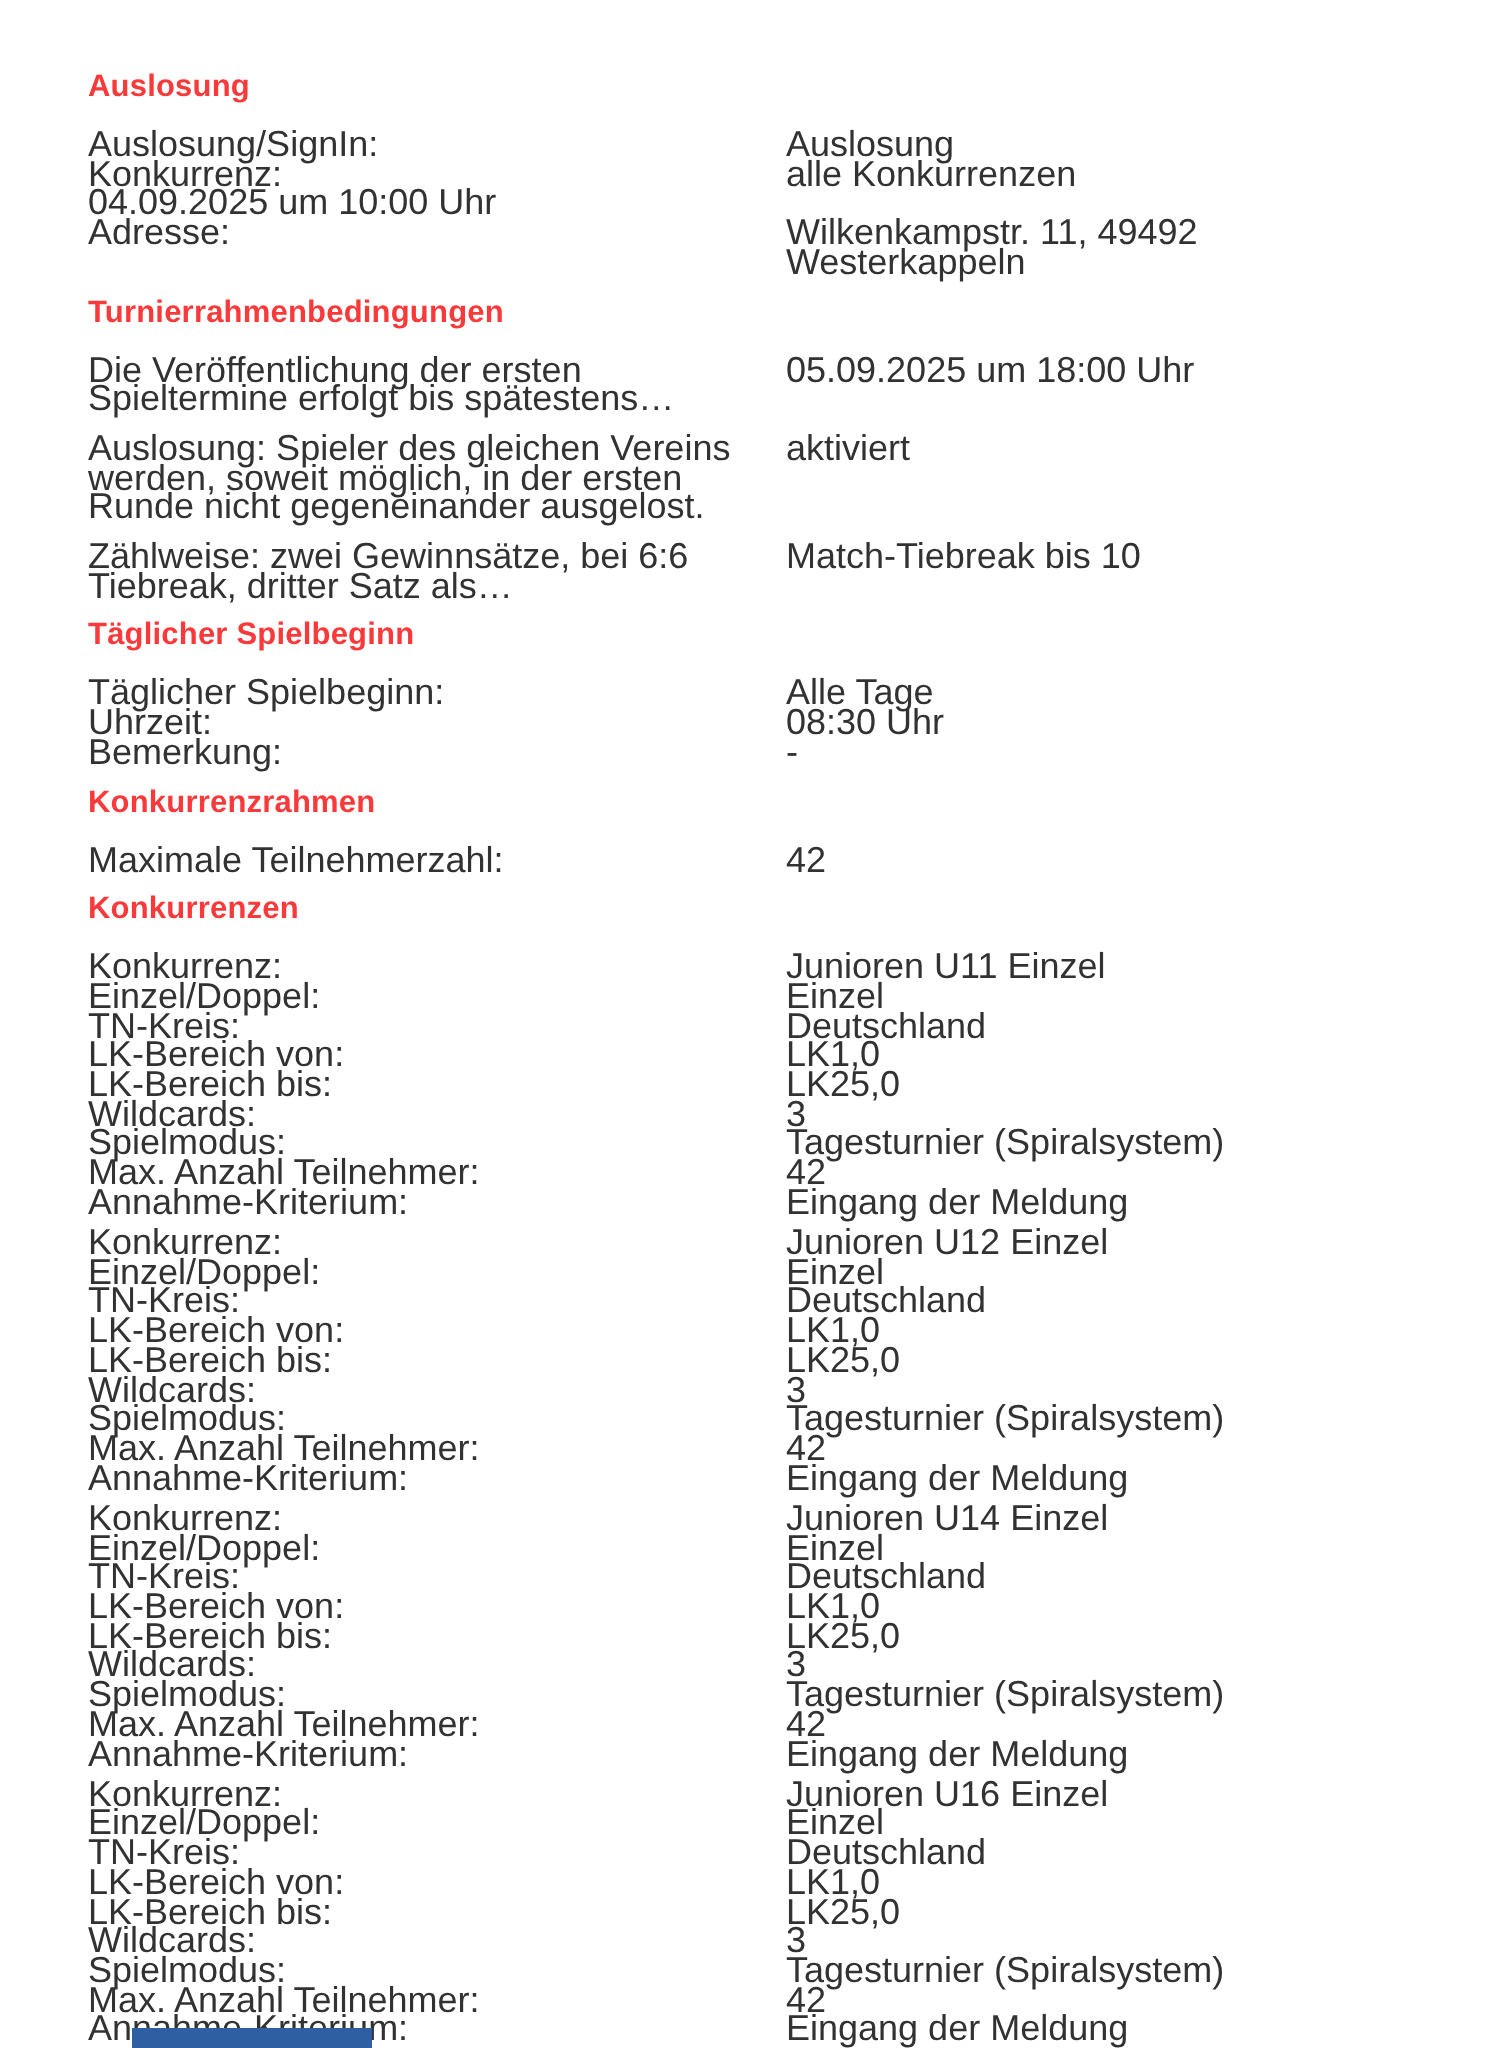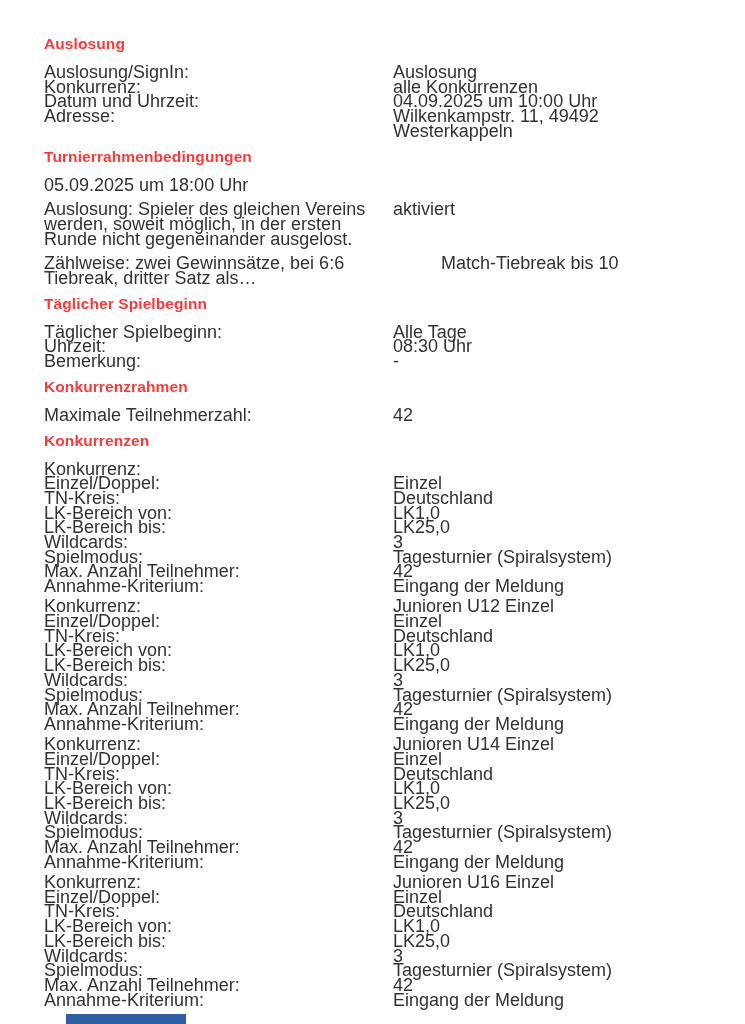--- a/index.html
+++ b/index.html
@@ -37,21 +37,20 @@
   }
   .row {
     display: flex;
     align-items: flex-start;
   }
   .rows.spaced .row {
     margin-bottom: 10px;
   }
   .rows.spaced .row:last-child {
     margin-bottom: 0;
-    gap: 48px;
   }
   .label {
     width: 349px;
     flex: 0 0 349px;
     padding-right: 8px;
     box-sizing: border-box;
   }
   .value {
     flex: 1 1 auto;
   }
@@ -79,33 +78,33 @@
       <div class="rows">
         <div class="row">
           <div class="label">Auslosung/SignIn:</div>
           <div class="value">Auslosung</div>
         </div>
         <div class="row">
           <div class="label">Konkurrenz:</div>
           <div class="value">alle Konkurrenzen</div>
         </div>
         <div class="row">
-          <div class="label">Datum und Uhrzeit:</div>
           <div class="value">04.09.2025 um 10:00 Uhr</div>
         </div>
         <div class="row">
           <div class="label">Adresse:</div>
           <div class="value">Wilkenkampstr. 11, 49492 Westerkappeln</div>
         </div>
       </div>
     </section>
     <section class="section">
       <h2 class="section-title">Turnierrahmenbedingungen</h2>
       <div class="rows spaced">
         <div class="row">
+          <div class="label">Die Veröffentlichung der ersten Spieltermine erfolgt bis spätestens…</div>
           <div class="value">05.09.2025 um 18:00 Uhr</div>
         </div>
         <div class="row">
           <div class="label">Auslosung: Spieler des gleichen Vereins werden, soweit möglich, in der ersten Runde nicht gegeneinander ausgelost.</div>
           <div class="value">aktiviert</div>
         </div>
         <div class="row">
           <div class="label">Zählweise: zwei Gewinnsätze, bei 6:6 Tiebreak, dritter Satz als…</div>
           <div class="value">Match-Tiebreak bis 10</div>
         </div>
@@ -136,20 +135,21 @@
           <div class="value">42</div>
         </div>
       </div>
     </section>
     <section class="section">
       <h2 class="section-title">Konkurrenzen</h2>
       <div class="group">
         <div class="rows">
           <div class="row">
             <div class="label">Konkurrenz:</div>
+            <div class="value">Junioren U11 Einzel</div>
           </div>
           <div class="row">
             <div class="label">Einzel/Doppel:</div>
             <div class="value">Einzel</div>
           </div>
           <div class="row">
             <div class="label">TN-Kreis:</div>
             <div class="value">Deutschland</div>
           </div>
           <div class="row">

